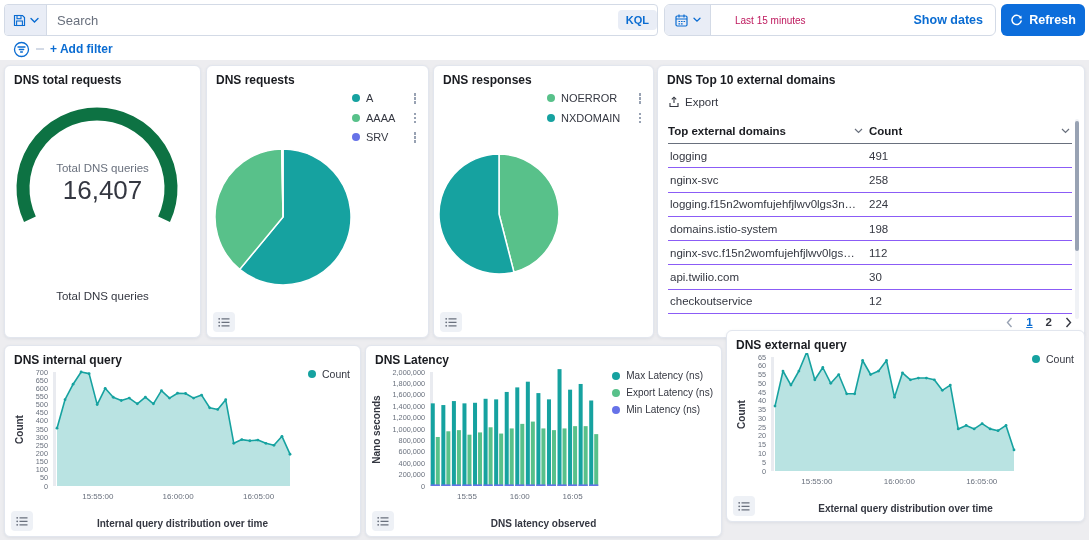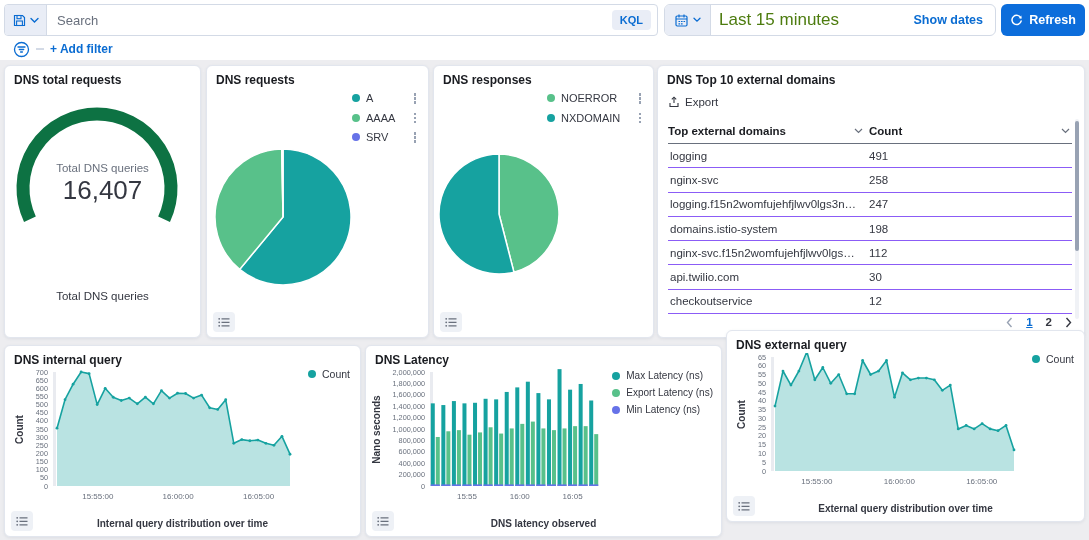--- a/index.html
+++ b/index.html
@@ -6,24 +6,24 @@
   html,body { width:1089px; height:540px; overflow:hidden; }
   body { font-family:"Liberation Sans", sans-serif; background:#ffffff; }
   .stage { position:relative; width:1089px; height:540px; }
 
   
   .topbar { position:absolute; top:0; left:0; right:0; height:62px; background:#fff; }
   .searchbar { position:absolute; left:4px; top:4px; width:654px; height:32px; border:1px solid #d3dae6; border-radius:4px; background:#fff; display:flex; align-items:stretch; overflow:hidden; }
   .prepend { width:42px; background:#e9edf6; border:none; border-right:1px solid #d3dae6; display:flex; align-items:center; justify-content:center; gap:3px; cursor:pointer; }
   .searchbar input { flex:1; border:none; outline:none; padding:0 10px; font-size:13px; color:#343741; font-family:"Liberation Sans",sans-serif; }
   .searchbar input::placeholder { color:#69707d; }
-  .kql { align-self:center; margin-right:6px; background:#e9edf6; color:#0a6cd2; font-size:11px; font-weight:700; padding:4px 8px; border-radius:4px; }
+  .kql { align-self:center; background:#e9edf6; color:#0a6cd2; font-size:11px; font-weight:700; padding:4px 8px; border-radius:4px; }
   .datebar { position:absolute; left:664px; top:4px; width:332px; height:32px; border:1px solid #d3dae6; border-radius:6px; background:#fff; display:flex; align-items:stretch; overflow:hidden; }
   .calbtn { width:46px; background:#e9edf6; border:none; border-right:1px solid #d3dae6; display:flex; align-items:center; justify-content:center; gap:4px; cursor:pointer; }
-  .timeval { flex:1; display:flex; align-items:center; padding-left:8px; font-size:17px; color:#4d7c0f; cursor:pointer; }
+  .timeval { flex:1; display:flex; align-items:center; padding-left:24px; font-size:10px; color:#be185d; cursor:pointer; }
   .showdates { display:flex; align-items:center; padding-right:12px; font-size:12.5px; font-weight:700; color:#0a6cd2; cursor:pointer; text-decoration:none; }
   .refresh { position:absolute; left:1001px; top:4px; width:84px; height:32px; background:#0c6ddb; color:#fff; border:none; border-radius:6px; font-size:12.5px; font-weight:700; display:flex; align-items:center; justify-content:center; gap:6px; cursor:pointer; font-family:"Liberation Sans",sans-serif; }
   .filterrow { position:absolute; left:13px; top:38px; height:22px; display:flex; align-items:center; gap:6px; }
   .dash { display:inline-block; width:8px; height:2px; background:#d3dae6; }
   .addfilter { font-size:12px; font-weight:700; color:#0a6cd2; cursor:pointer; text-decoration:none; }
 
   
   .dashboard { position:absolute; top:60px; left:0; right:0; bottom:0; background:#ededf0; }
   .panel { position:absolute; background:#fff; border:1px solid #e2e6ee; border-radius:6px; box-shadow:0 1px 3px rgba(109,120,140,.12); }
   .ptitle { position:absolute; top:7px; left:9px; font-size:12px; font-weight:700; color:#1a1c21; white-space:nowrap; cursor:pointer; }
@@ -247,21 +247,21 @@
           <div class="trow">
             <span class="td-domain">logging</span>
             <span class="td-count">491</span>
           </div>
           <div class="trow">
             <span class="td-domain">nginx-svc</span>
             <span class="td-count">258</span>
           </div>
           <div class="trow">
             <span class="td-domain">logging.f15n2womfujehfjlwv0lgs3nog....</span>
-            <span class="td-count">247</span>
+            <span class="td-count">224</span>
           </div>
           <div class="trow">
             <span class="td-domain">domains.istio-system</span>
             <span class="td-count">198</span>
           </div>
           <div class="trow">
             <span class="td-domain">nginx-svc.f15n2womfujehfjlwv0lgs3no...</span>
             <span class="td-count">112</span>
           </div>
           <div class="trow">

